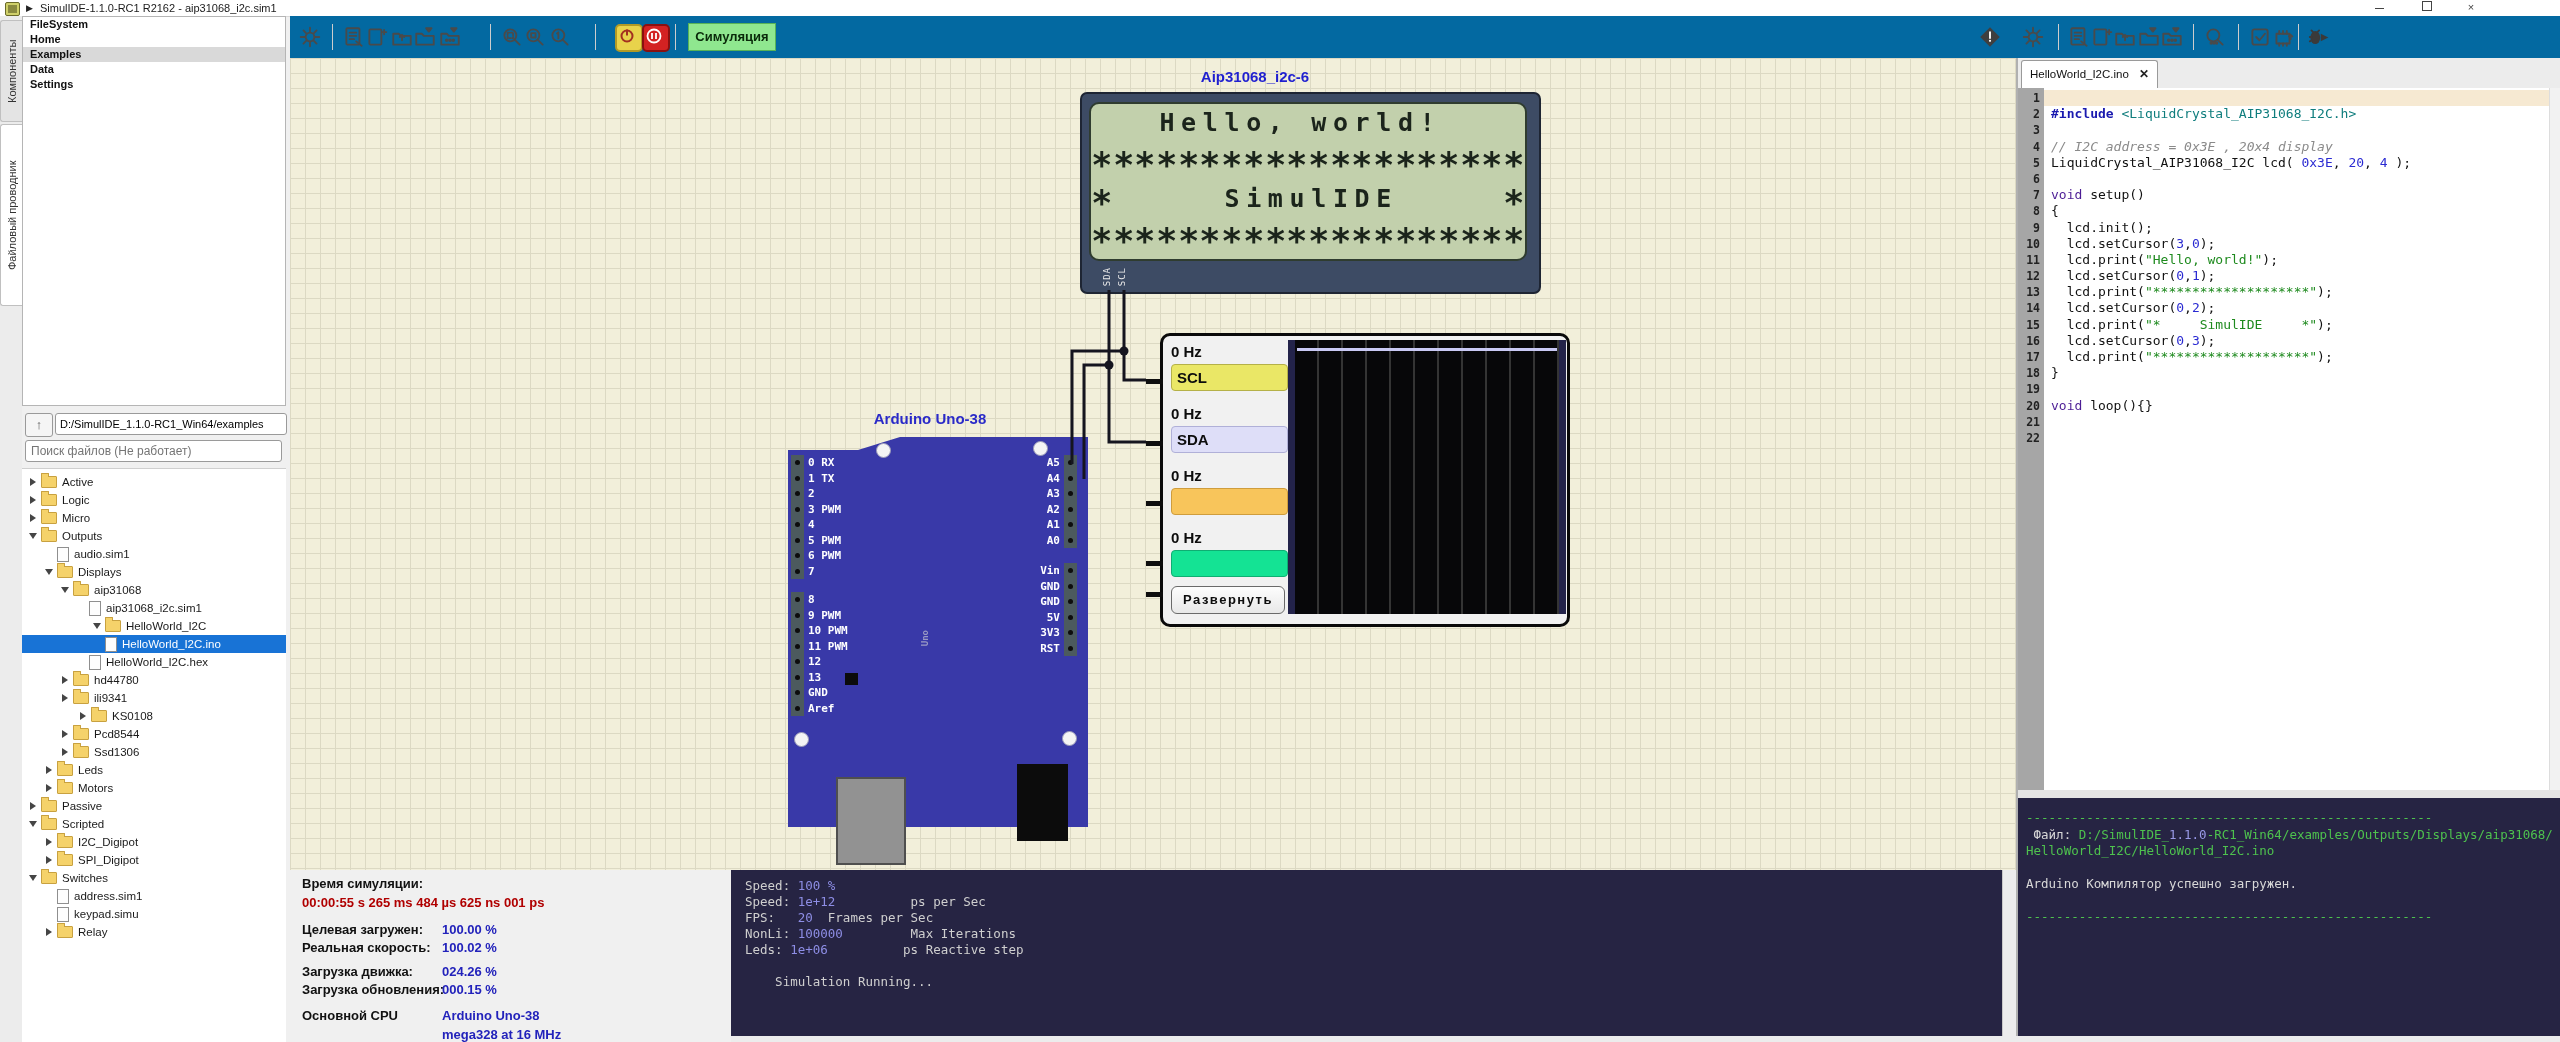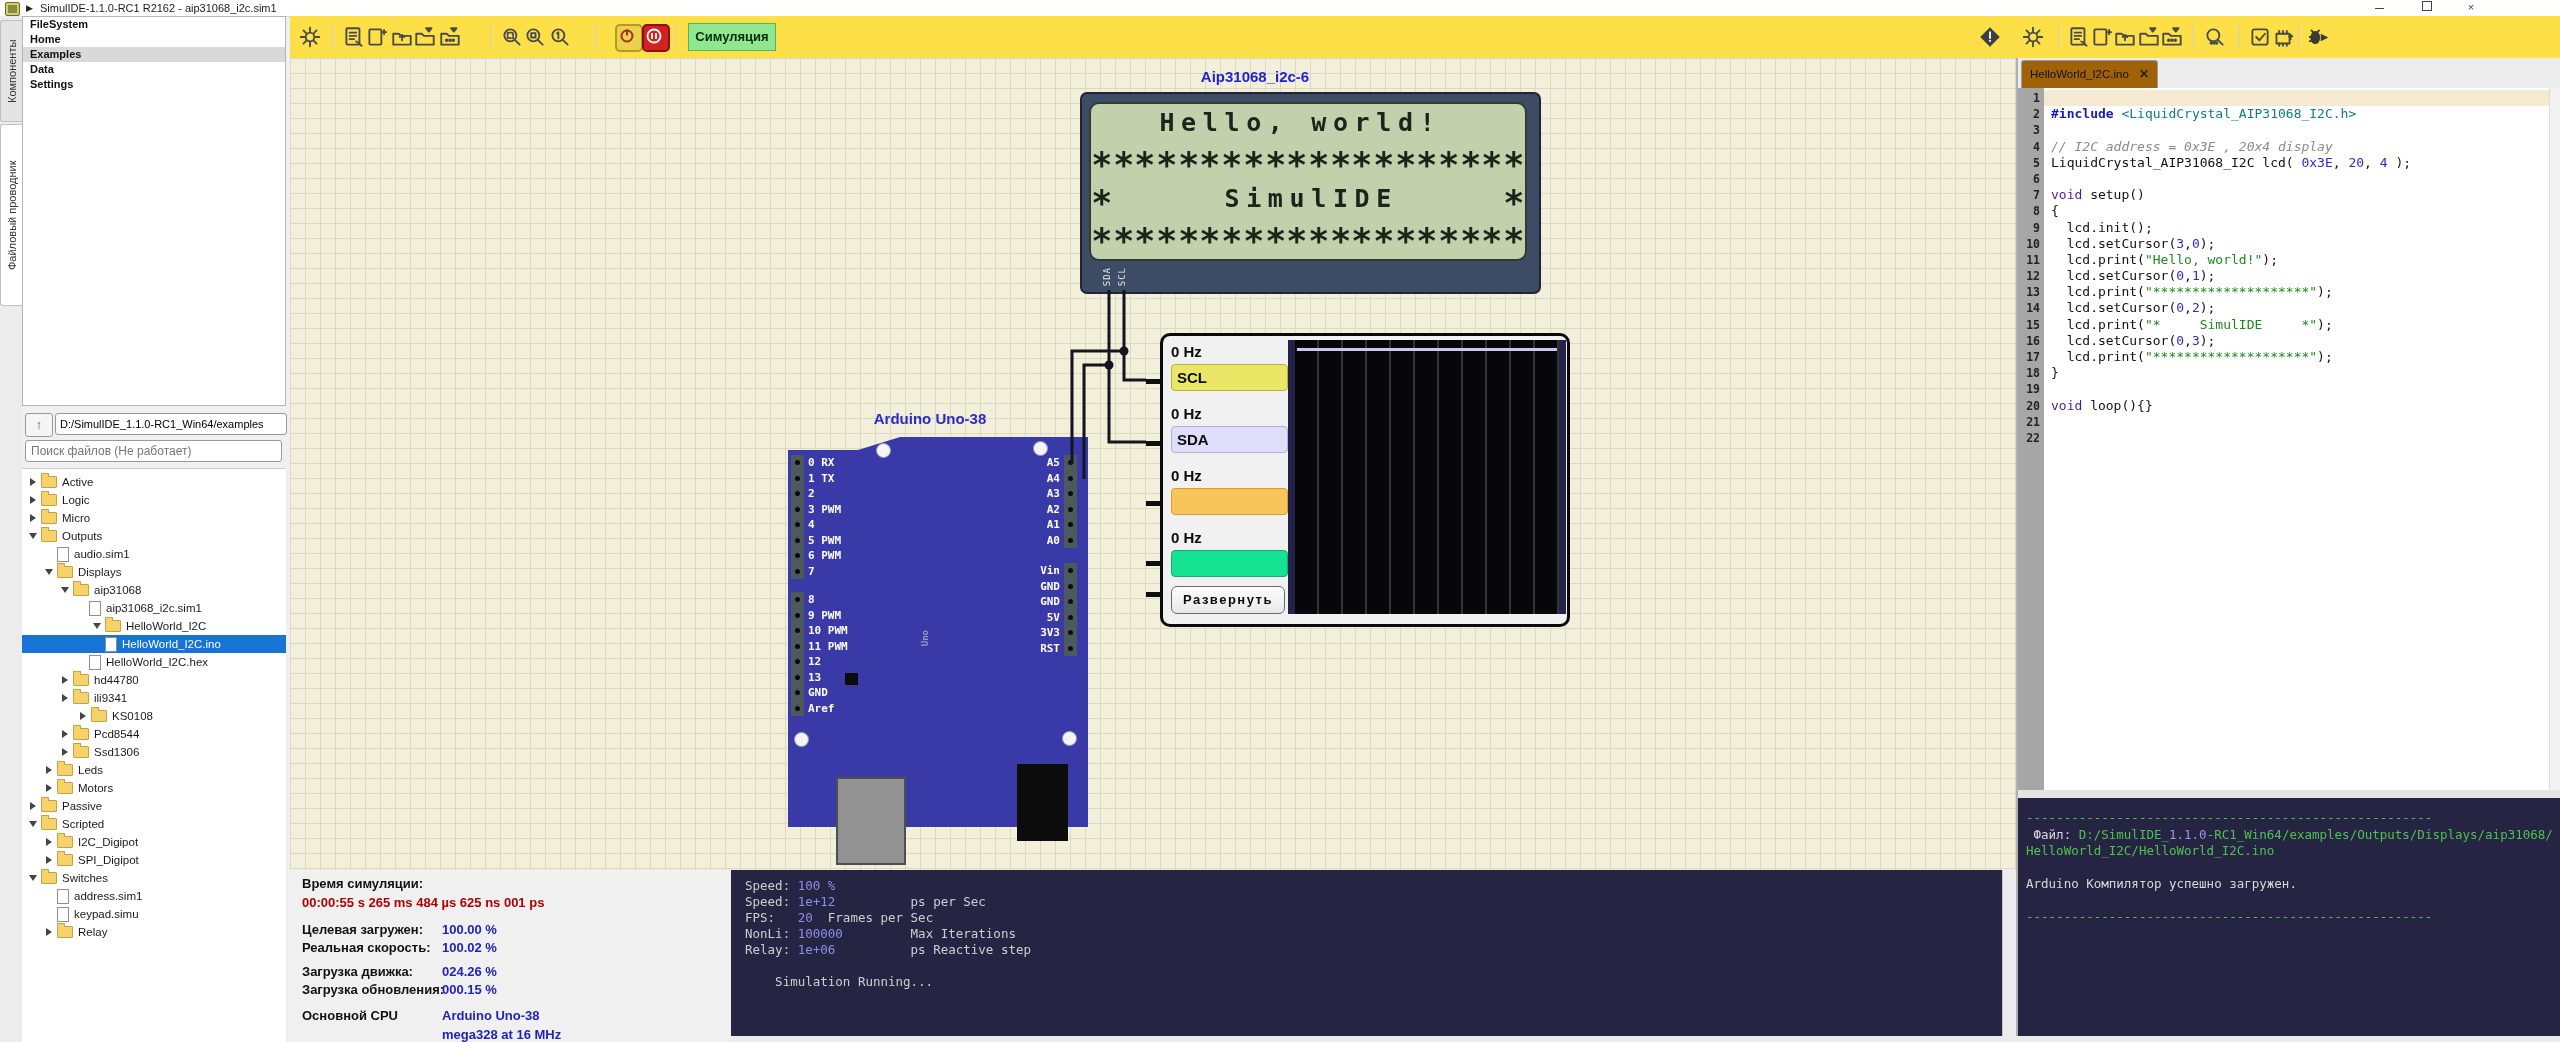--- a/index.html
+++ b/index.html
@@ -43,21 +43,21 @@
   .tree-row.sel{background:#1873d6;color:#fff;}
   .tw{width:13px;display:inline-flex;justify-content:center;flex:none;}
   .tri-c{width:0;height:0;border-left:6px solid #454545;border-top:4px solid transparent;border-bottom:4px solid transparent;}
   .tri-e{width:0;height:0;border-top:6px solid #454545;border-left:4px solid transparent;border-right:4px solid transparent;}
   .ic{flex:none;margin:0 5px 0 2px;position:relative;}
   .ic-folder{width:14px;height:10px;background:#f5d26a;border:1px solid #c8a140;border-radius:1px;}
   .ic-folder::before{content:"";position:absolute;left:-1px;top:-4px;width:6px;height:3px;background:#f5d26a;border:1px solid #c8a140;border-bottom:none;border-radius:1px 1px 0 0;}
   .ic-file{width:10px;height:13px;background:#fdfdfd;border:1px solid #8f8f8f;}
 
   
-  #toolbar{position:absolute;left:290px;top:16px;width:2270px;height:42px;background:#fde047;border-bottom:1px solid #cccccc;}
+  #toolbar{position:absolute;left:290px;top:16px;width:2270px;height:42px;background:#0369a1;border-bottom:1px solid #cccccc;}
   .tico{position:absolute;top:9px;width:24px;height:24px;}
   .tico svg{width:24px;height:24px;}
   .tsep{position:absolute;top:8px;width:1px;height:26px;background:#cdcdcd;}
   #sim-badge{position:absolute;left:398px;top:7px;width:86px;height:26px;background:#8fe78f;border:1px solid #57b357;
              font-size:13px;font-weight:bold;text-align:center;line-height:26px;color:#0a2a0a;}
   .pbtn{position:absolute;top:8px;width:24px;height:24px;border-radius:5px;}
   #power-btn{left:325px;background:#e8d34b;border:2px solid #b29a25;}
   #pause-btn{left:352px;background:#d32222;border:2px solid #8a1010;}
 
   
@@ -121,21 +121,21 @@
   #simconsole{position:absolute;left:731px;top:870px;width:1285px;height:208px;padding:8px 0 0 14px;box-sizing:border-box;}
   #simconsole .segrow{height:16px;white-space:pre;font-size:12.5px;}
   .sc-g{color:#cfcfcf;} .sc-b{color:#8e8ee6;}
   #sc-scroll{position:absolute;right:0;top:0;bottom:0;width:13px;background:#ececec;border-left:1px solid #c8c8c8;}
   #sc-scroll::after{content:"▾";position:absolute;bottom:0;left:2px;font-size:9px;color:#555;font-family:"Liberation Sans",sans-serif;}
   #bottomstrip{position:absolute;left:731px;top:1036px;width:1829px;height:6px;background:#ececec;}
 
   
   #rightpanel{position:absolute;left:2016px;top:58px;width:544px;height:978px;background:#ffffff;border-left:2px solid #b0b0b0;}
   #tabbar{position:absolute;left:0;top:0;width:100%;height:30px;background:#ececec;border-bottom:1px solid #b8b8b8;}
-  #tab{position:absolute;left:3px;top:2px;height:27px;background:#a16207;border:1px solid #9a9a9a;border-bottom:none;
+  #tab{position:absolute;left:3px;top:2px;height:27px;background:#ffffff;border:1px solid #9a9a9a;border-bottom:none;
        border-radius:3px 3px 0 0;font-size:11.5px;padding:0 8px;line-height:27px;}
   #tab-close{font-weight:bold;margin-left:7px;color:#222;font-size:12px;}
   #editor{position:absolute;left:0;top:30px;width:100%;height:702px;background:#fff;overflow:hidden;}
   #gutter{position:absolute;left:0;top:2px;width:26px;}
   #gutter div{height:16.2px;line-height:16.2px;text-align:right;padding-right:4px;
               font-family:"DejaVu Sans Mono",monospace;font-size:11.5px;font-weight:bold;color:#222;}
   #gutterbg{position:absolute;left:0;top:0;width:26px;height:100%;background:#a6a6a6;}
   #code{position:absolute;left:26px;top:2px;right:12px;}
   #code .segrow{height:16.2px;line-height:16.2px;white-space:pre;font-family:"DejaVu Sans Mono",monospace;font-size:13px;padding-left:7px;}
   #code .segrow.cur{background:#f6e9d2;}
@@ -776,21 +776,21 @@
     <div class="st-val" style="top:138px">Arduino Uno-38</div>
     <div class="st-val" style="top:157px">mega328 at 16 MHz</div>
   </div>
 
   <div id="simconsole" class="dark">
     <div>
         <div class="segrow"><span class="sc-g">Speed: </span><span class="sc-b">100 %</span></div>
         <div class="segrow"><span class="sc-g">Speed: </span><span class="sc-b">1e+12</span><span class="sc-g">          ps per Sec</span></div>
         <div class="segrow"><span class="sc-g">FPS:   </span><span class="sc-b">20</span><span class="sc-g">  Frames per Sec</span></div>
         <div class="segrow"><span class="sc-g">NonLi: </span><span class="sc-b">100000</span><span class="sc-g">         Max Iterations</span></div>
-        <div class="segrow"><span class="sc-g">Relay: </span><span class="sc-b">1e+06</span><span class="sc-g">          ps Reactive step</span></div>
+        <div class="segrow"><span class="sc-g">Leds: </span><span class="sc-b">1e+06</span><span class="sc-g">          ps Reactive step</span></div>
         <div class="segrow">&nbsp;</div>
         <div class="segrow"><span class="sc-g">    Simulation Running...</span></div>
       </div>
     <div id="sc-scroll"></div>
   </div>
   <div id="bottomstrip"></div>
 
   <div id="rightpanel">
     <div id="tabbar">
       <span id="tab">

